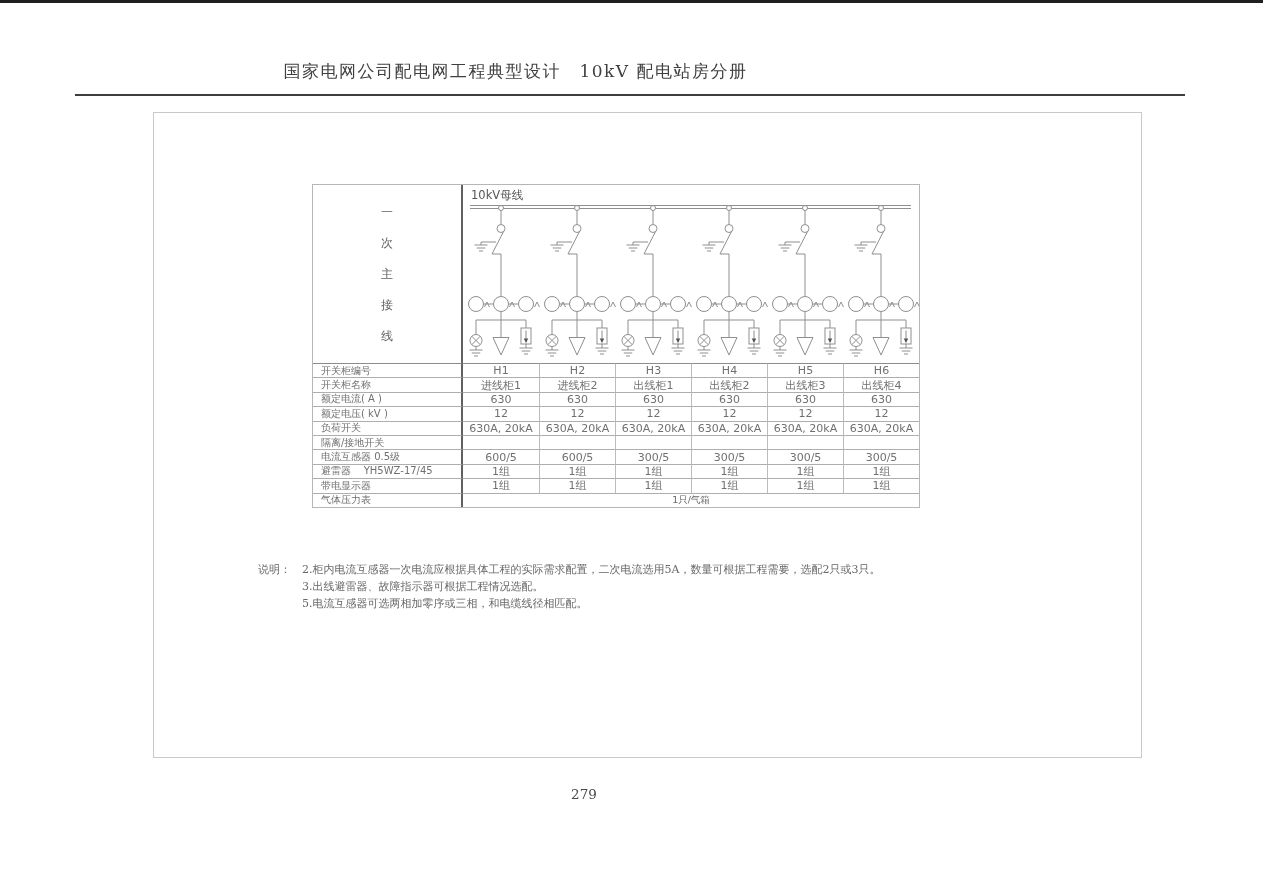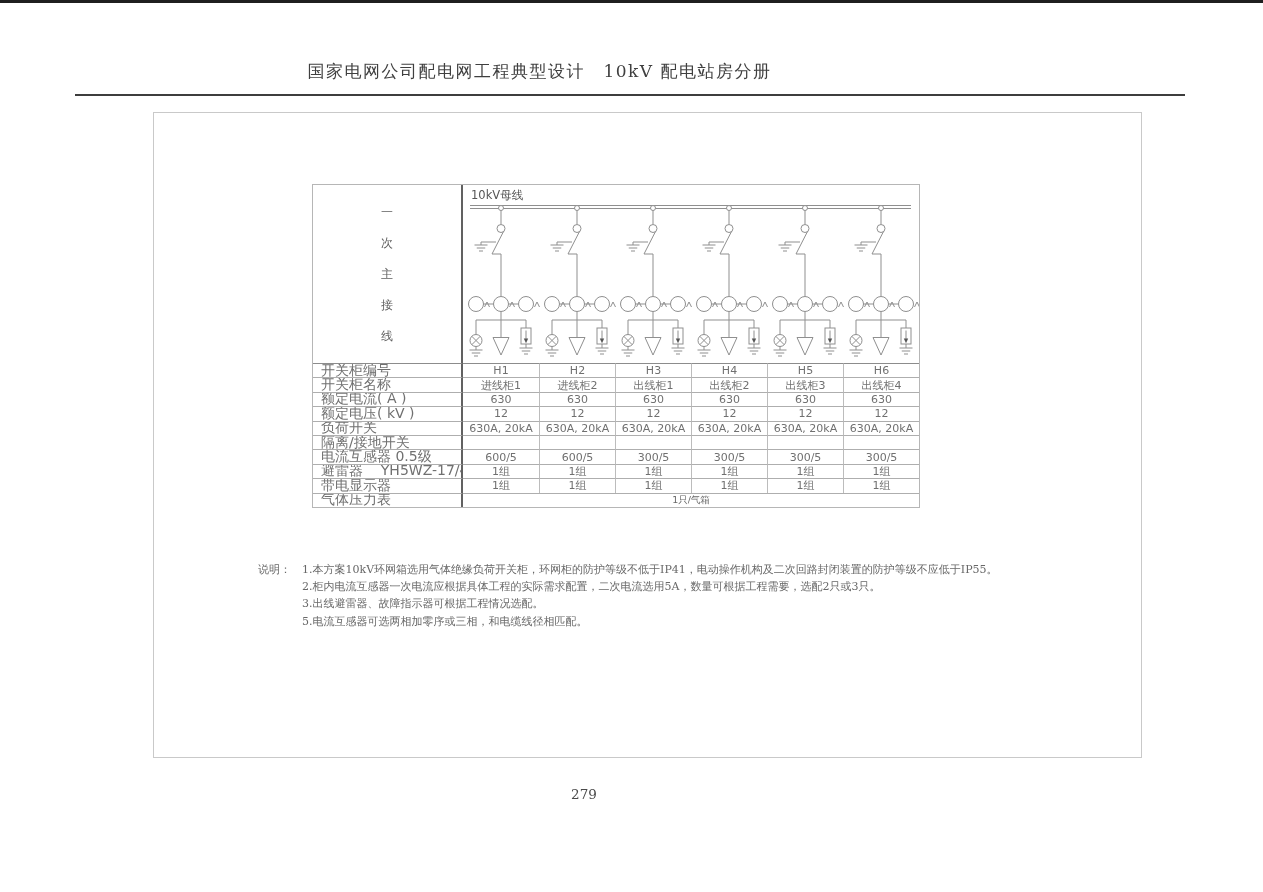--- a/index.html
+++ b/index.html
@@ -1,34 +1,34 @@
 <!DOCTYPE html>
 <html><head>
 <meta charset="utf-8">
 <style>
   html,body{margin:0;padding:0;background:#e8e8e8;}
   .page{position:relative;width:1263px;height:892px;background:#ffffff;overflow:hidden;
         font-family:"DejaVu Sans",sans-serif;}
   .top-strip{position:absolute;left:0;top:0;width:1263px;height:3px;background:#1f1f1f;}
   .header-title{position:absolute;left:0;top:60px;width:1031px;text-align:center;
-        font-family:"DejaVu Serif",serif;font-size:17px;letter-spacing:1.5px;color:#3f3f3f;margin-left:24px;}
+        font-family:"DejaVu Serif",serif;font-size:17px;letter-spacing:1.5px;color:#3f3f3f;}
   .header-rule{position:absolute;left:75px;top:94px;width:1110px;height:2px;background:#3d3d3d;}
   .content-box{position:absolute;left:153px;top:112px;width:989px;height:646px;
         border:1px solid #c9c9c9;box-sizing:border-box;}
   .spec-table{position:absolute;left:158px;top:71px;width:608px;height:324px;
         display:grid;grid-template-columns:150px repeat(6,76px);
         grid-template-rows:178px repeat(10,14.4px);
         border:1px solid #b6b6b6;box-sizing:border-box;}
   .cell{border-left:1px solid #bcbcbc;border-top:1px solid #aeaeae;box-sizing:border-box;
         display:flex;align-items:center;overflow:hidden;color:#707070;}
   .c0{border-left:none;border-right:2px solid #616161;}
   .c1{border-left:none;text-align:center;}
   .r0{border-top:none;}
   .sep{border-top-color:#8c8c8c;}
-  .label-cell{padding-left:8px;font-size:14px;white-space:pre;}
+  .label-cell{padding-left:8px;font-size:10px;white-space:pre;}
   .val-cell{justify-content:center;font-size:11px;}
   .span-cell{grid-column:2/8;justify-content:center;font-size:9.5px;color:#696969;}
   .diagram-label{flex-direction:column;justify-content:center;gap:14px;
         font-size:12px;color:#5e5e5e;padding-left:0;}
   .diagram-cell{grid-column:2/8;position:relative;padding:0;}
   .diagram-cell svg{position:absolute;left:0;top:0;}
   .notes{position:absolute;left:104px;top:448px;display:flex;
         font-family:"DejaVu Serif",serif;font-size:11px;color:#686868;}
   .notes-label{width:44px;line-height:17.2px;white-space:nowrap;}
   .note-line{line-height:17.2px;white-space:nowrap;}
@@ -432,21 +432,20 @@
         <div class="cell val-cell">1组</div>
         <div class="cell val-cell">1组</div>
         <div class="cell val-cell">1组</div>
         <div class="cell label-cell c0">气体压力表</div>
         <div class="cell span-cell c1">1只/气箱</div>
       </div>
 
     <div class="notes">
       <div class="notes-label">说明：</div>
       <div class="notes-items" id="notes-items">
-          <div class="note-line">1.本方案10kV环网箱选用气体绝缘负荷开关柜，环网柜的防护等级不低于IP41，电动操作机构及二次回路封闭装置的防护等级不应低于IP55。</div>
           <div class="note-line">2.柜内电流互感器一次电流应根据具体工程的实际需求配置，二次电流选用5A，数量可根据工程需要，选配2只或3只。</div>
           <div class="note-line">3.出线避雷器、故障指示器可根据工程情况选配。</div>
           <div class="note-line">5.电流互感器可选两相加零序或三相，和电缆线径相匹配。</div>
         </div>
     </div>
 
   </div>
 
   <div class="page-number">279</div>
 </div>

